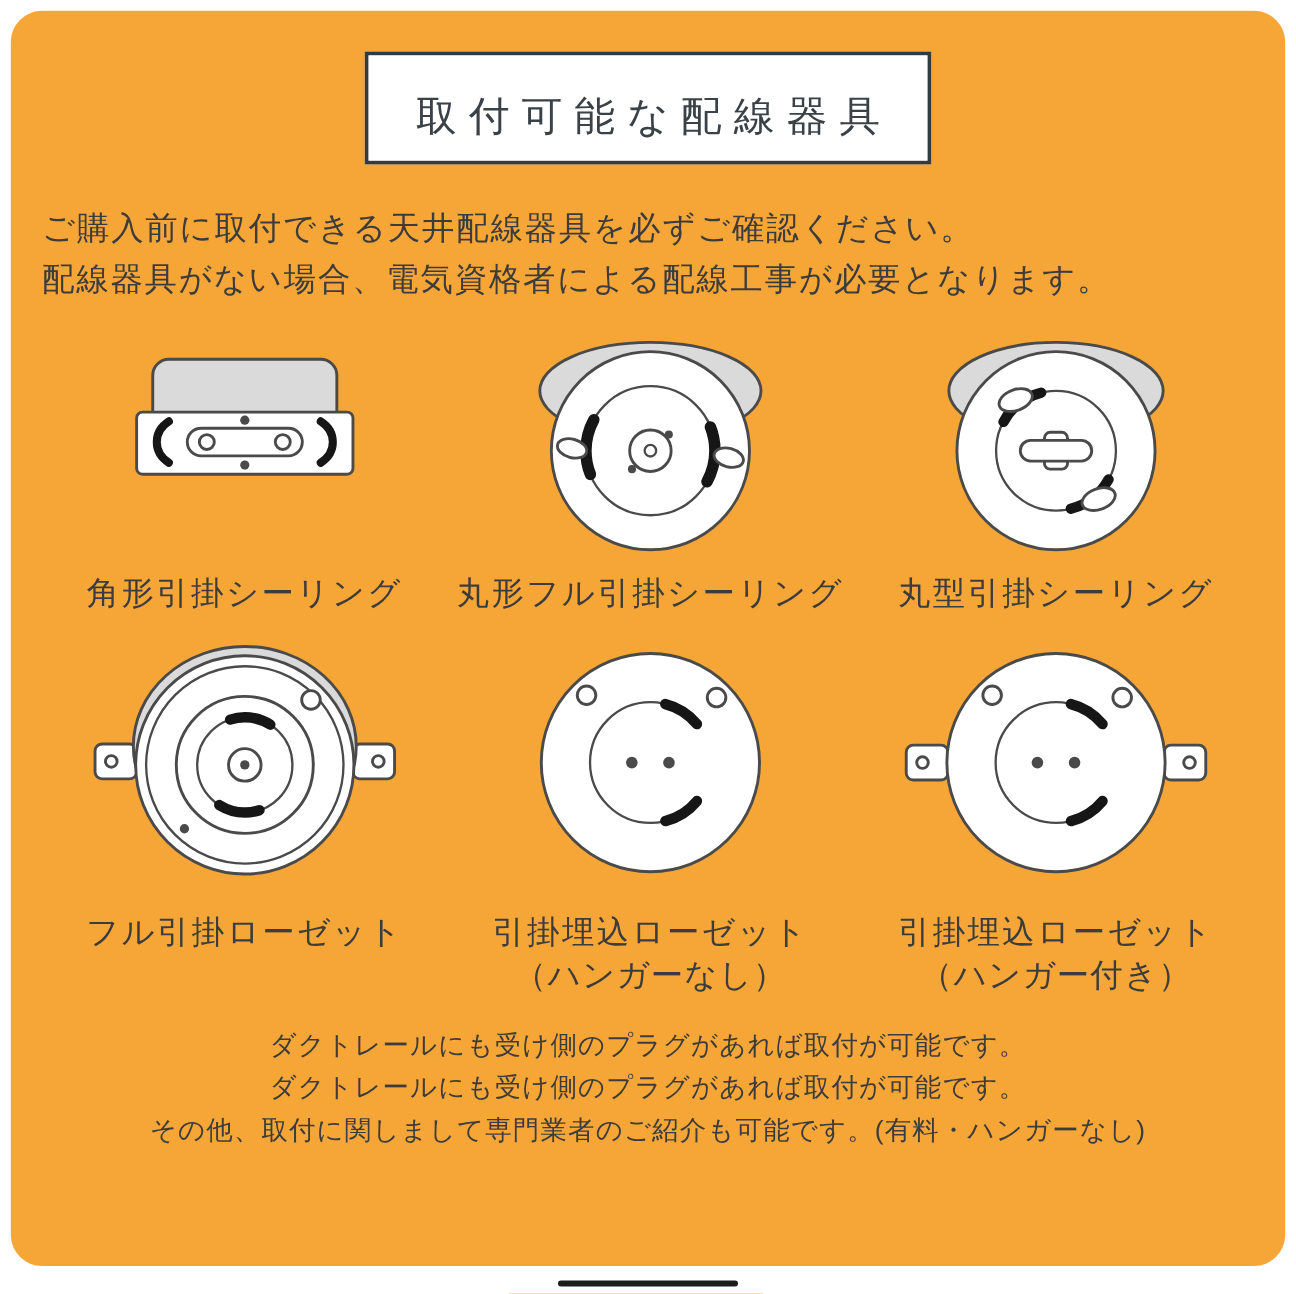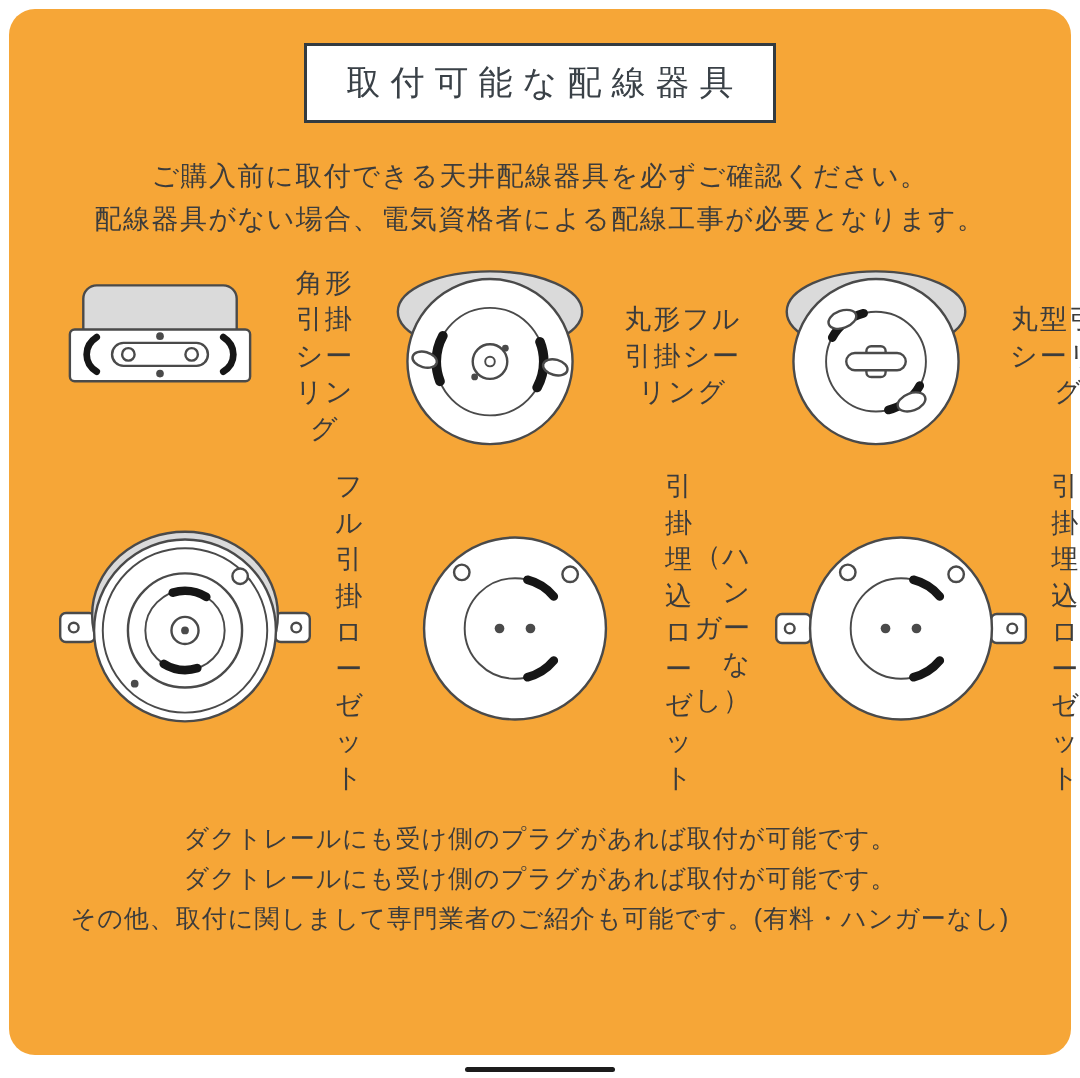--- a/index.html
+++ b/index.html
@@ -17,34 +17,34 @@
     background:#ffffff;color:var(--text);
     font-family:"Liberation Sans","DejaVu Sans",sans-serif;
   }
   .panel{
     position:absolute;left:9px;top:9px;width:1062px;height:1046px;
     background:var(--background);border-radius:26px;padding:34px 26px 0;
   }
   .title-box{
     width:max-content;margin:0 auto;background:#ffffff;
     border:3px solid var(--title-border);
-    padding:14px 30px 14px 40px;
+    padding:28px 30px 14px 40px;
     font-size:34px;font-weight:500;letter-spacing:10px;color:#3A4147;
   }
-  .intro{margin-top:32px;text-align:center;font-size:27px;line-height:1.6;letter-spacing:1.5px}
+  .intro{margin-top:32px;font-size:27px;line-height:1.6;letter-spacing:1.5px}
   .grid{
     width:1014px;margin:8px auto 0;
     display:grid;grid-template-columns:repeat(3,1fr);row-gap:6px;
   }
-  .cell{display:flex;flex-direction:row;align-items:center}
+  .cell{display:flex;flex-direction:column;align-items:center}
   .fig-box{height:205px;display:flex;align-items:center;justify-content:center}
   .cell.row2 .fig-box{height:232px}
   .fig-label{font-size:27px;letter-spacing:2px;line-height:1.35;text-align:center;margin-top:8px}
   .fig-sublabel{font-size:27px;letter-spacing:1px;text-align:right}
-  .footer{margin-top:22px;text-align:center;font-size:25px;line-height:1.6;letter-spacing:1px}
+  .footer{margin-top:22px;text-align:center;font-size:22px;line-height:1.6;letter-spacing:1px}
   .home-bar{
     position:absolute;left:50%;transform:translateX(-50%);bottom:6px;
     width:150px;height:5px;border-radius:3px;background:#1c1c1c;
   }
   
   .fw{fill:#ffffff;stroke:var(--figure-line);stroke-width:2.5}
   .fg{fill:var(--figure-gray);stroke:var(--figure-line);stroke-width:2.5}
   .thin{fill:none;stroke:var(--figure-line);stroke-width:2}
   .hole{fill:#ffffff;stroke:var(--figure-line);stroke-width:2.5}
   .blk{fill:none;stroke:var(--figure-black);stroke-linecap:round}

